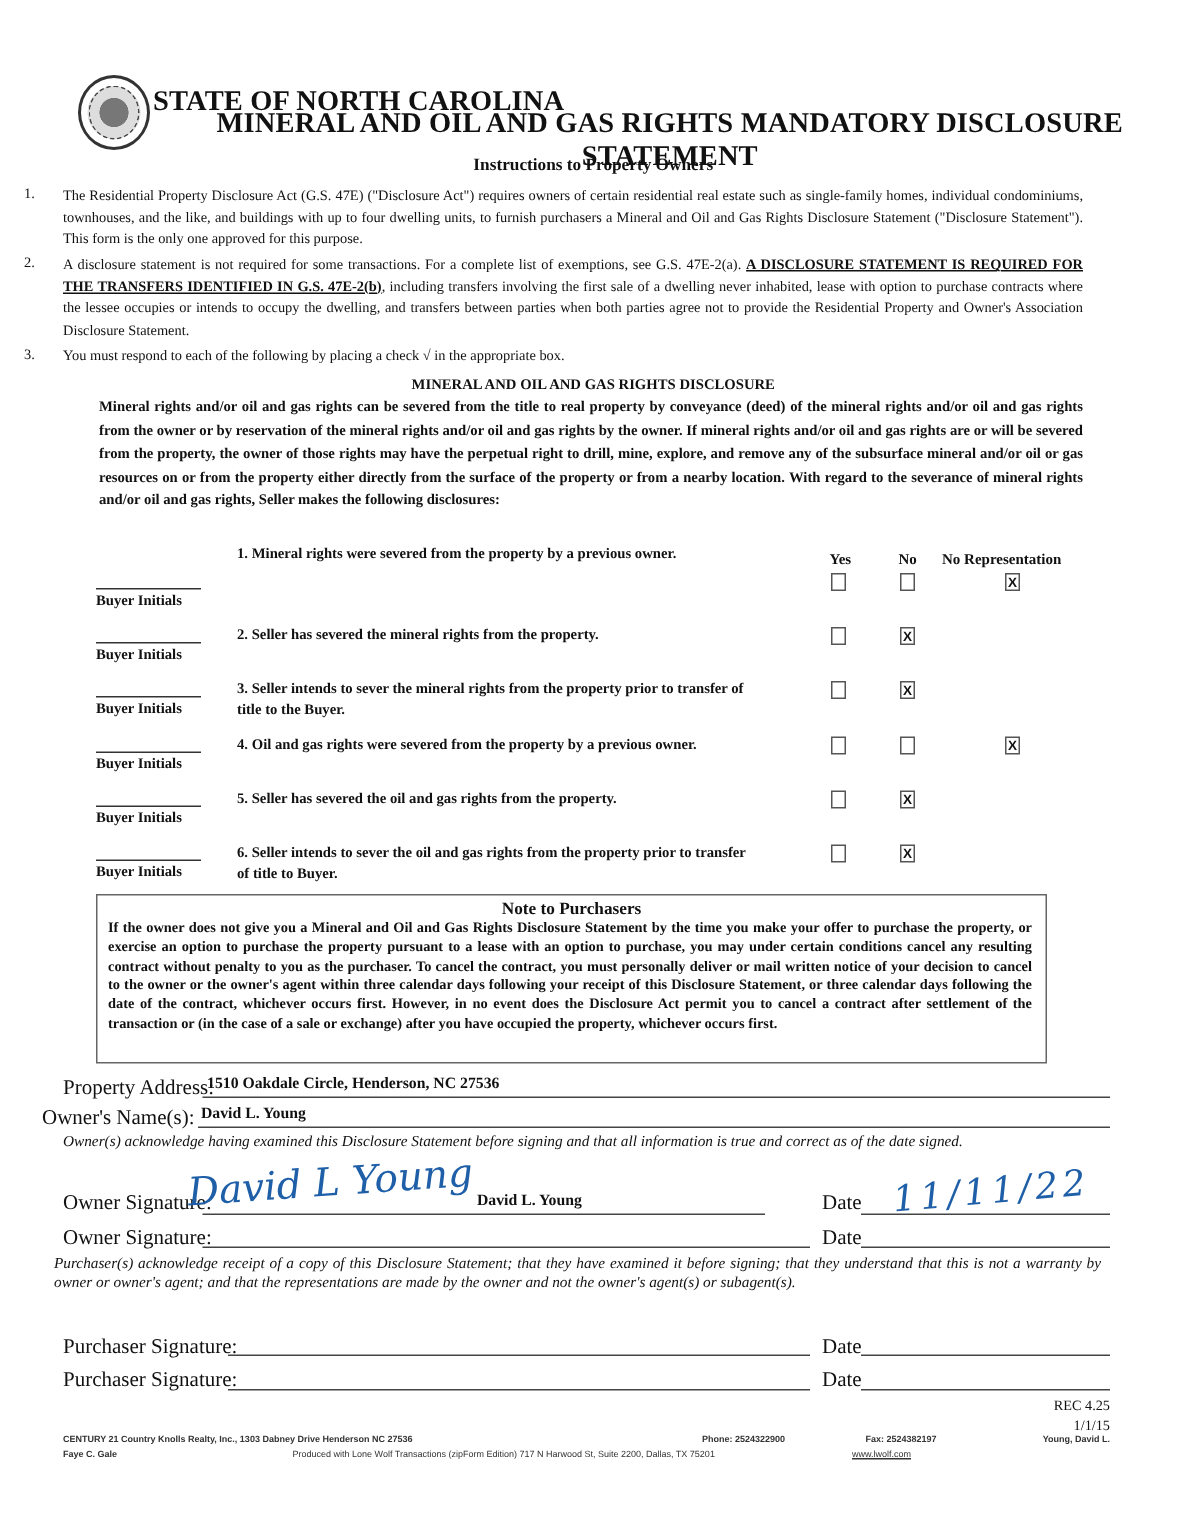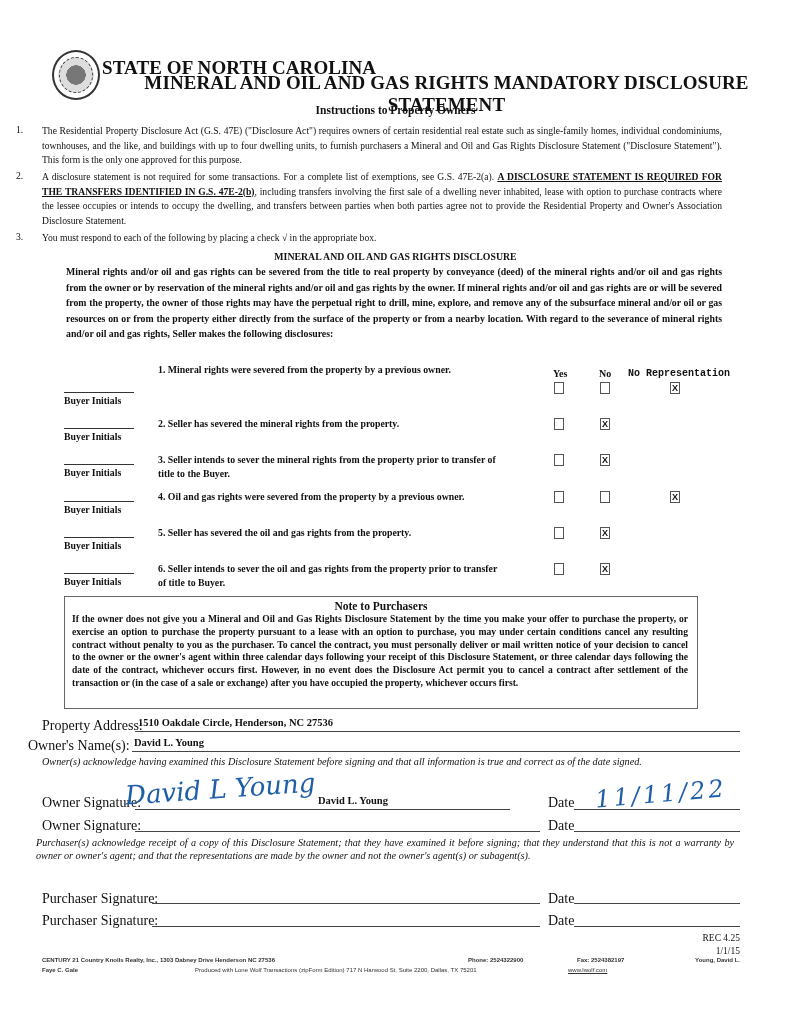--- a/index.html
+++ b/index.html
@@ -48,21 +48,21 @@
 <div class="abs para" style="left:42px; top:170px; width:680px;"><span>A disclosure statement is not required for some transactions. For a complete list of exemptions, see G.S. 47E-2(a). </span><span class="u">A DISCLOSURE STATEMENT IS REQUIRED FOR THE TRANSFERS IDENTIFIED IN G.S. 47E-2(b)</span><span>, including transfers involving the first sale of a dwelling never inhabited, lease with option to purchase contracts where the lessee occupies or intends to occupy the dwelling, and transfers between parties when both parties agree not to provide the Residential Property and Owner's Association Disclosure Statement.</span></div>
 
 <div class="abs num" style="left:16px; top:231px;">3.</div>
 <div class="abs para" style="left:42px; top:231px; width:680px;">You must respond to each of the following by placing a check √ in the appropriate box.</div>
 
 <div class="abs sec-head">MINERAL AND OIL AND GAS RIGHTS DISCLOSURE</div>
 <div class="abs mr-para">Mineral rights and/or oil and gas rights can be severed from the title to real property by conveyance (deed) of the mineral rights and/or oil and gas rights from the owner or by reservation of the mineral rights and/or oil and gas rights by the owner. If mineral rights and/or oil and gas rights are or will be severed from the property, the owner of those rights may have the perpetual right to drill, mine, explore, and remove any of the subsurface mineral and/or oil or gas resources on or from the property either directly from the surface of the property or from a nearby location. With regard to the severance of mineral rights and/or oil and gas rights, Seller makes the following disclosures:</div>
 
 <div class="abs col-head" style="left:553px; top:368px;">Yes</div>
 <div class="abs col-head" style="left:599px; top:368px;">No</div>
-<div class="abs col-head" style="left:628px; top:368px;font-family:Liberation Mono, monospace;">No Representation</div>
+<div class="abs col-head" style="left:628px; top:368px;">No Representation</div>
 
 <div id="questions">
     <div>
       <div class="abs init-line" style="top: 392px;"></div>
       <div class="abs init-label" style="top: 395px;">Buyer Initials</div>
       <div class="abs q" style="top: 363px;">1. Mineral rights were severed from the property by a previous owner.</div>
       <div class="abs cb" style="left: 554px; top: 382px;"></div>
       <div class="abs cb" style="left: 600px; top: 382px;"></div>
       <div class="abs cb" style="left: 670px; top: 382px;">X</div>
     </div>

